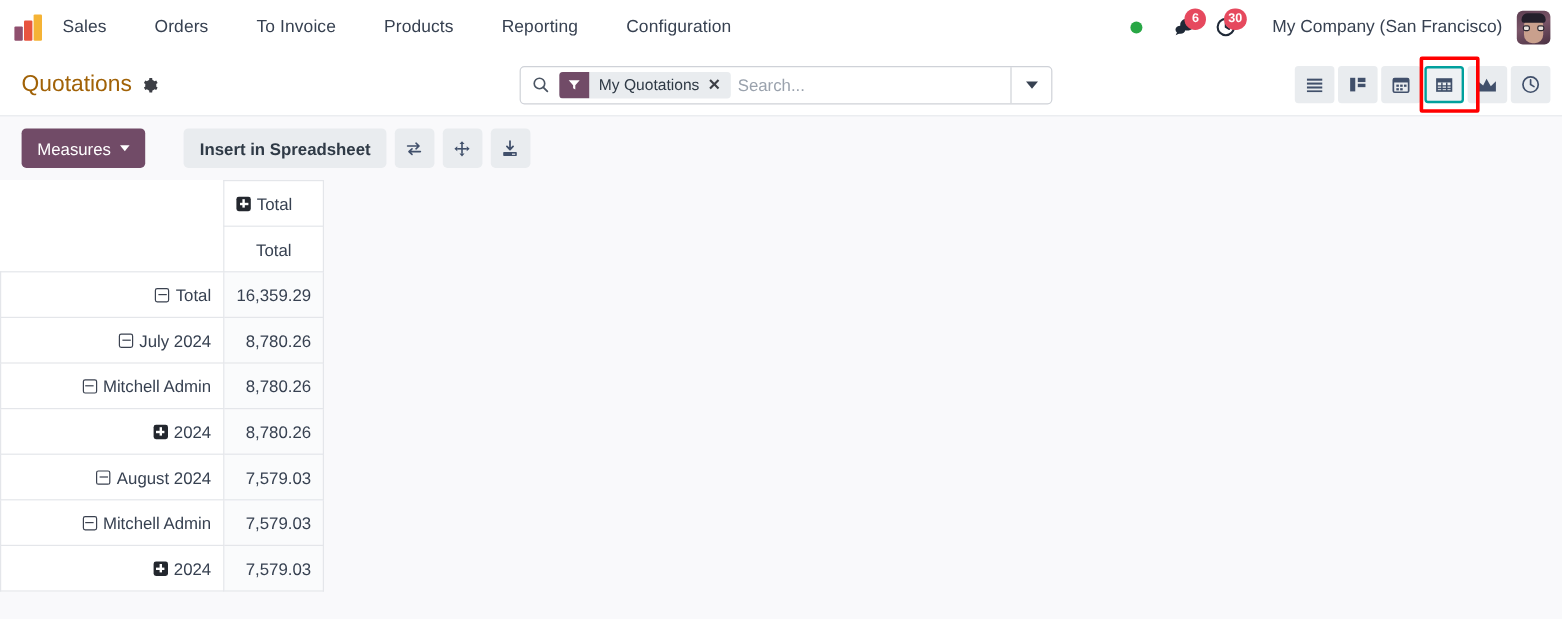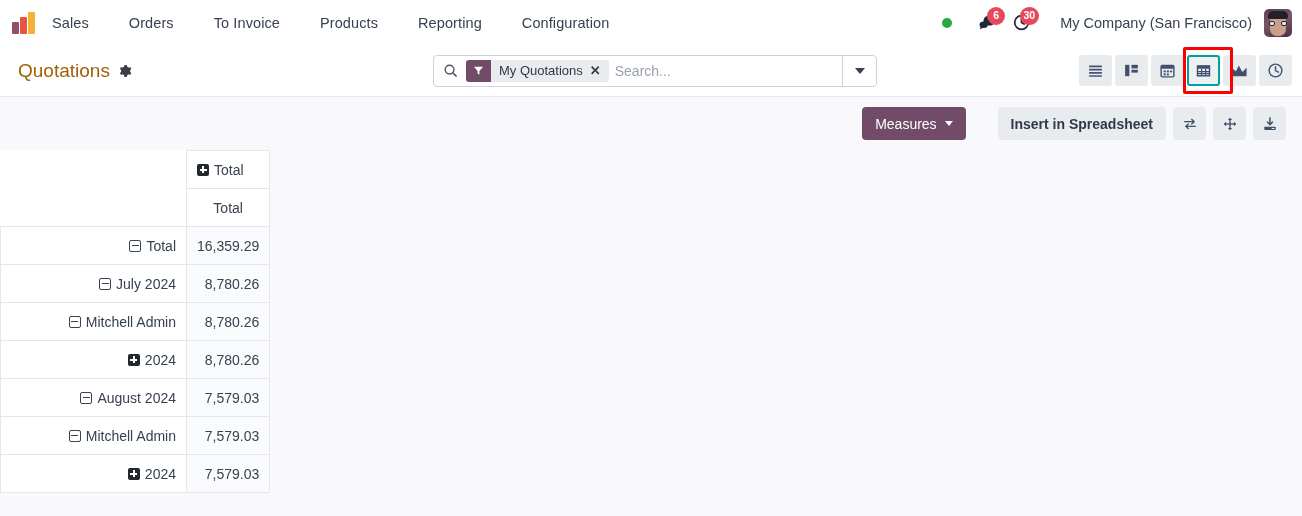--- a/index.html
+++ b/index.html
@@ -214,21 +214,20 @@
     border-radius: 2px;
     pointer-events: none;
   }
 
   
   .pivot-toolbar {
     display: flex;
     align-items: center;
     gap: 6px;
     padding: 10px 16px 10px 18px;
-    justify-content: flex-end;
   }
   .btn-measures {
     background: #714b67;
     color: #fff;
     border: none;
     border-radius: 4px;
     height: 33px;
     padding: 0 13px;
     font-size: 14px;
     font-family: "Liberation Sans", sans-serif;

